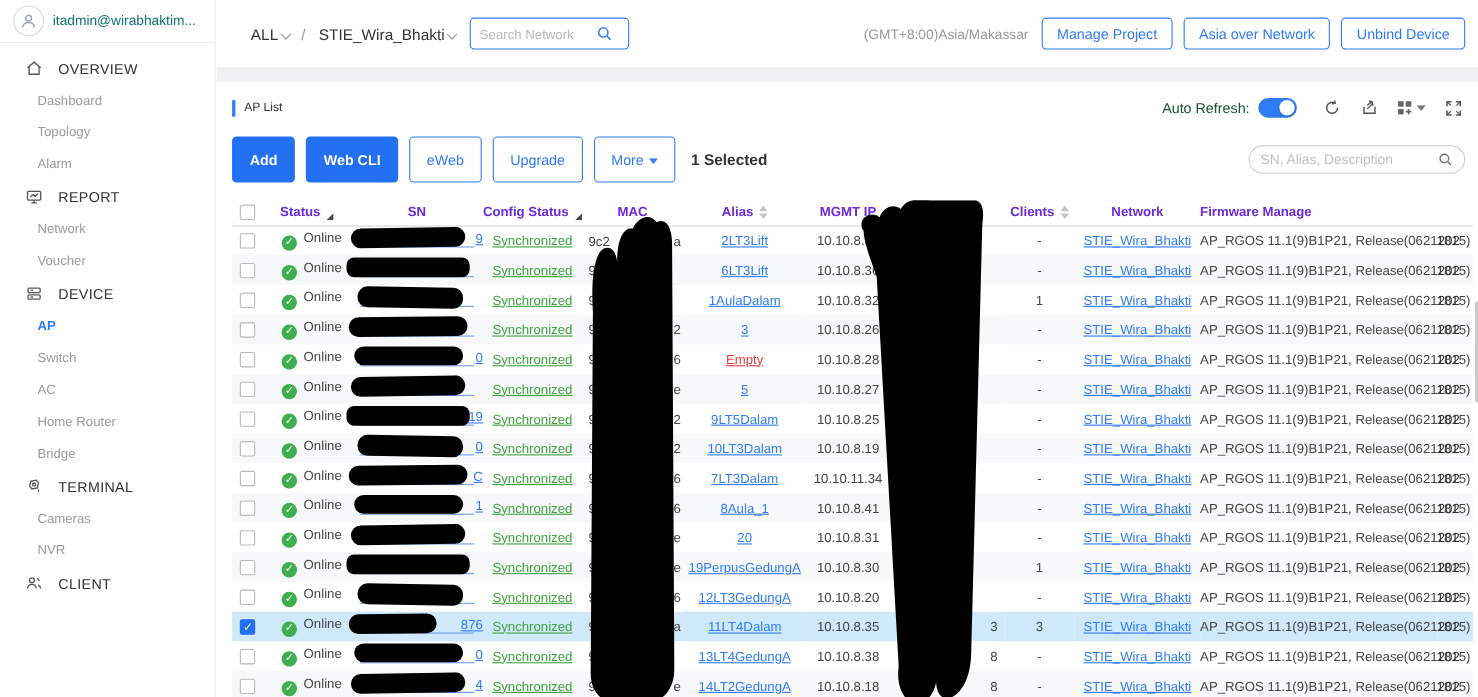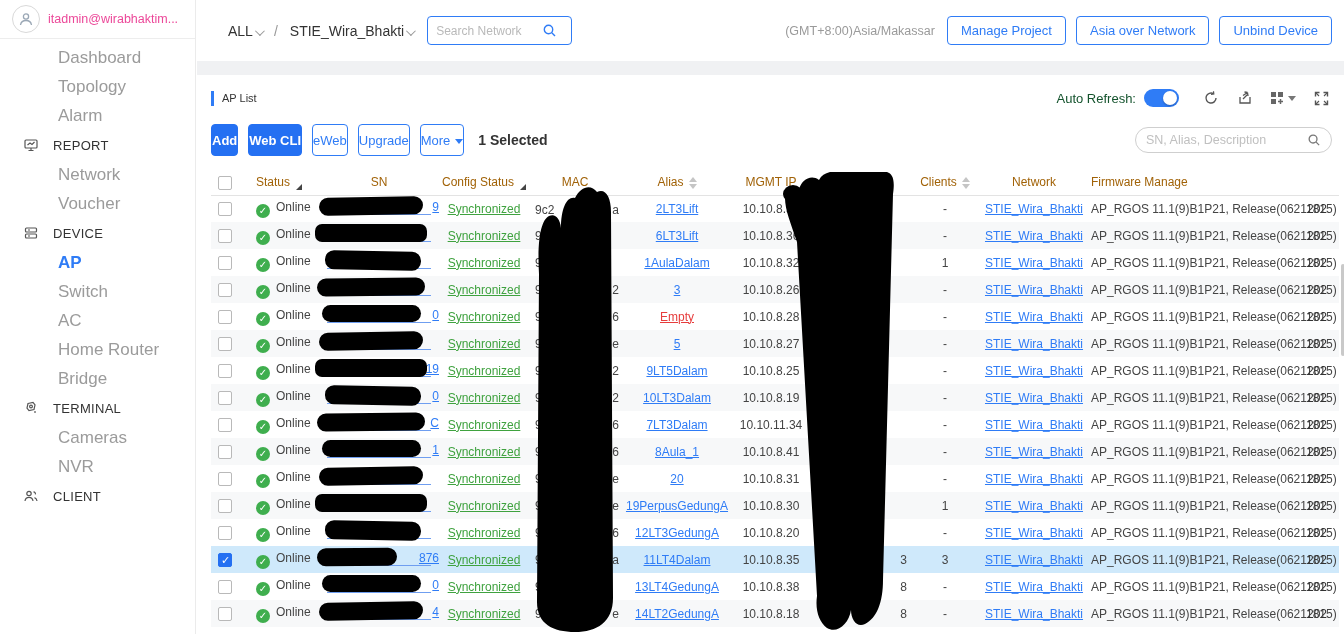--- a/index.html
+++ b/index.html
@@ -6,27 +6,27 @@
   html,body { width:1344px; height:634px; overflow:hidden; background:#fff;
     font-family:"Liberation Sans", sans-serif; color:#333; }
 
   
   #sidebar { position:absolute; left:0; top:0; width:196px; height:634px; background:#fff;
     border-right:1px solid #ebebeb; }
   .user-row { height:39px; display:flex; align-items:center; gap:8px; padding:0 10px 0 12px;
     border-bottom:1px solid #ededed; }
   .avatar { width:28px; height:28px; border-radius:50%; border:1px solid #d9d9d9;
     display:flex; align-items:center; justify-content:center; flex:0 0 auto; }
-  .user-email { font-size:12.5px; color:#ec4899; white-space:nowrap; overflow:hidden; }
+  .user-email { font-size:12.5px; color:#0f766e; white-space:nowrap; overflow:hidden; }
   .nav { padding-top:4px; }
   .sec { height:30px; display:flex; align-items:center; gap:14px; padding-left:22px;
     font-size:13px; color:#333; cursor:pointer; }
   .sec .slabel { letter-spacing:.3px; }
   .sicon { width:17px; height:17px; display:inline-flex; align-items:center; justify-content:center; }
-  .sub { height:29px; line-height:29px; padding-left:58px; font-size:17px; color:#9b9b9b; cursor:pointer; }
+  .sub { height:29px; line-height:29px; padding-left:34px; font-size:12px; color:#9b9b9b; cursor:pointer; }
   .sub.active { color:#2f7cf6; font-weight:bold; }
 
   
   #main { position:absolute; left:197px; top:0; right:0; bottom:0; }
   #topbar { position:absolute; left:17px; top:0; right:0; height:61px; background:#fff;
     display:flex; align-items:center; padding:0 12px 0 14px; }
   .crumb { display:flex; align-items:center; gap:8px; font-size:14px; color:#333; }
   .chev { width:7px; height:7px; border-right:1.5px solid #999; border-bottom:1.5px solid #999;
     transform:rotate(45deg) translateY(-2px); display:inline-block; margin-left:2px; }
   .crumb-sep { color:#999; margin:0 4px; }
@@ -51,40 +51,40 @@
   .ar-label { font-size:13px; color:#14532d; }
   .toggle { width:35px; height:18px; border-radius:9px; background:#2f7cf6; position:relative; cursor:pointer;
     margin-left:-9px; margin-right:6px; }
   .toggle::after { content:""; position:absolute; right:2px; top:2px; width:14px; height:14px;
     border-radius:50%; background:#fff; box-shadow:0 1px 2px rgba(0,0,0,.25); }
   .hicon { width:17px; height:17px; display:inline-flex; align-items:center; justify-content:center; cursor:pointer; }
   .col-caret { width:0; height:0; border-left:4px solid transparent; border-right:4px solid transparent;
     border-top:5px solid #777; margin-left:3px; }
 
   .toolbar { margin-top:17px; display:flex; align-items:center; gap:10px; }
-  .tbtn { height:32px; padding:0 0; border-radius:4px; font-size:13px; cursor:pointer;
+  .tbtn { height:42px; padding:0 15px; border-radius:4px; font-size:13px; cursor:pointer;
     font-family:"Liberation Sans",sans-serif; }
   .tbtn.primary { background:#2470f2; border:1px solid #2470f2; color:#fff; font-weight:bold; }
   .tbtn.outline { background:#fff; border:1px solid #2f7cf6; color:#2f7cf6; }
   .more-caret { width:0; height:0; border-left:4px solid transparent; border-right:4px solid transparent;
     border-top:5px solid #2f7cf6; display:inline-block; margin-left:5px; vertical-align:middle; }
   .sel-count { font-size:14px; color:#333; font-weight:bold; margin-left:4px; }
   .tbl-search { margin-left:auto; margin-right:4px; width:197px; height:26px; border:1px solid #cfcfcf;
     border-radius:13px; display:flex; align-items:center; padding:0 10px; }
   .tbl-search input { border:0; outline:0; flex:1; font-size:12.5px; color:#333; background:transparent;
     font-family:"Liberation Sans",sans-serif; }
   .tbl-search input::placeholder { color:#c0c0c0; }
 
   
   .table-wrap { position:relative; margin-top:14px; width:1128px; }
   table { border-collapse:collapse; table-layout:fixed; width:1128px; font-size:12px; }
   col.c-cb{width:28px} col.c-status{width:80px} col.c-sn{width:120px} col.c-config{width:90px}
   col.c-mac{width:92px} col.c-alias{width:112px} col.c-ip{width:76px} col.c-egress{width:104px}
   col.c-clients{width:64px} col.c-network{width:114px} col.c-fw{width:216px} col.c-last{width:32px}
-  thead th { font-weight:normal; color:#a16207; text-align:center; height:25px; vertical-align:middle;
+  thead th { font-weight:bold; color:#6d28d9; text-align:center; height:25px; vertical-align:middle;
     border-bottom:1px solid #e3e3e3; white-space:nowrap; }
   tbody td { height:27px; text-align:center; color:#444; white-space:nowrap; vertical-align:middle; }
   tbody tr.alt { background:#f7f8f9; }
   tbody tr.selected { background:#cfe9fb; }
   td.fw, th.fw { text-align:left; }
   td.lastc { text-align:left; color:#333; }
   .sort { display:inline-flex; flex-direction:column; gap:2px; margin-left:5px; vertical-align:middle; }
   .sort i { width:0; height:0; border-left:4px solid transparent; border-right:4px solid transparent; }
   .sort .up { border-bottom:5px solid #c5c5c5; }
   .sort .dn { border-top:5px solid #c5c5c5; }
@@ -126,20 +126,28 @@
   <div class="user-row">
     <span class="avatar">
       <svg width="16" height="16" viewBox="0 0 16 16" fill="none" stroke="#9aa7b5" stroke-width="1.3">
         <circle cx="8" cy="5.5" r="2.6"></circle>
           <path d="M2.5 14 C3 10.7 5.3 9.5 8 9.5 C10.7 9.5 13 10.7 13.5 14"></path>
       </svg>
     </span>
     <span class="user-email">itadmin@wirabhaktim...</span>
   </div>
   <div class="nav">
+    <div class="sec" style="margin-top:4px">
+      <span class="sicon">
+        <svg width="16" height="16" viewBox="0 0 16 16" fill="none" stroke="#555" stroke-width="1.2">
+            <path d="M2 7.5 L8 2.5 L14 7.5 M3.5 7 V13.5 H12.5 V7"></path>
+          </svg>
+      </span>
+      <span class="slabel">OVERVIEW</span>
+    </div>
     <div class="sub">Dashboard</div>
     <div class="sub">Topology</div>
     <div class="sub">Alarm</div>
 
     <div class="sec">
       <span class="sicon">
         <svg width="16" height="16" viewBox="0 0 16 16" fill="none" stroke="#555" stroke-width="1.2">
             <rect x="2" y="3" width="12" height="8" rx="1"></rect>
             <path d="M4.5 8 L7 6 L9 7.5 L11.5 5"></path>
             <path d="M8 11 V13 M5.5 13.5 L10.5 13.5"></path>

